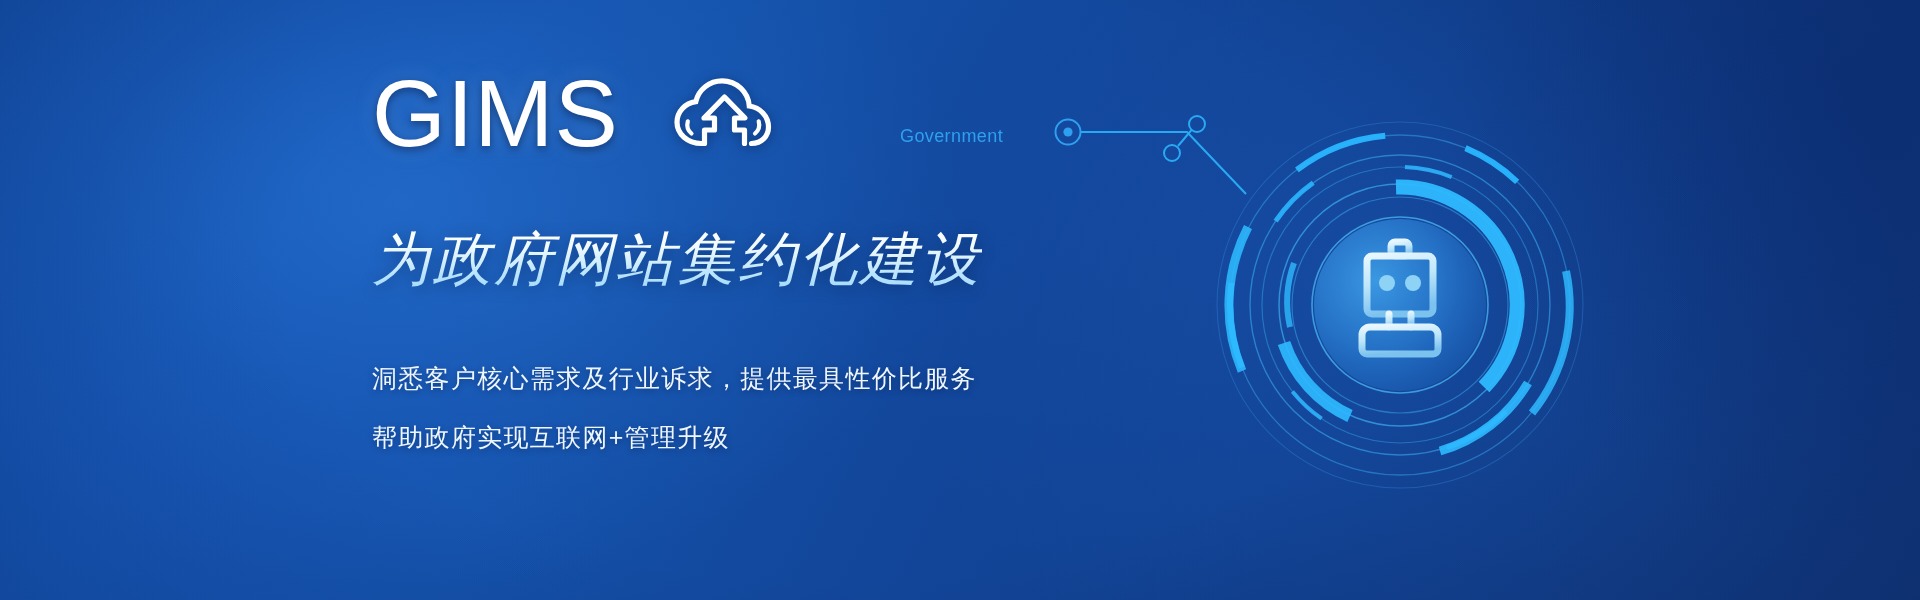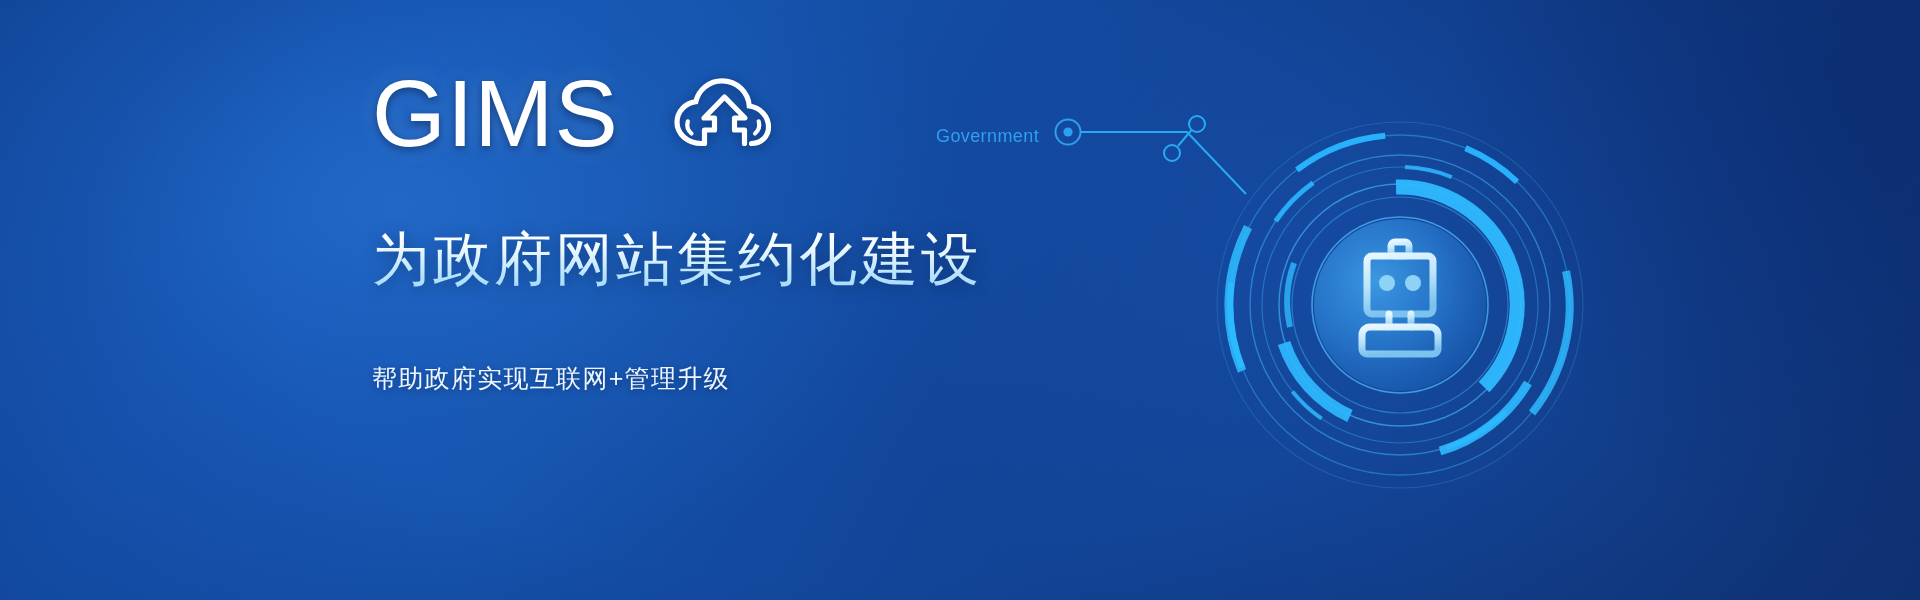--- a/index.html
+++ b/index.html
@@ -107,38 +107,39 @@
     line-height: 1.18;
     font-weight: 400;
     letter-spacing: 3px;
     background: linear-gradient(180deg, #ffffff 0%, #f2fbff 30%, #b9e4ff 72%, #9fd8fb 100%);
     -webkit-background-clip: text;
     background-clip: text;
     color: transparent;
     -webkit-text-fill-color: transparent;
     filter: drop-shadow(0 3px 8px rgba(4,22,64,0.45));
     font-family: "Liberation Sans", "DejaVu Sans", sans-serif;
+    font-style: italic;
   }
 
   .subcopy {
     position: absolute;
     left: 0;
     top: 362px;
     color: #eef6ff;
     font-size: 25px;
     letter-spacing: 1.3px;
     text-shadow: 0 2px 6px rgba(4,22,64,0.45);
   }
   .subcopy-line { margin-bottom: 26px; white-space: nowrap; }
   .subcopy-line:last-child { margin-bottom: 16px; }
 
   
   .gov-label {
     position: absolute;
-    left: 936px;
+    left: 900px;
     top: 126px;
     font-size: 18px;
     letter-spacing: 0.4px;
     color: #2f9ff0;
     white-space: nowrap;
   }
   .connector-svg {
     position: absolute;
     left: 1050px;
     top: 110px;
@@ -180,20 +181,21 @@
 
           <path d="M33.5 68.5 L33.5 55 L43.5 55 L43.5 43 L33 43 L53.5 22 L74 43 L63.5 43
                    L63.5 55 L73.5 55 L73.5 68.5" stroke="#ffffff" stroke-width="5.2" stroke-linejoin="round" stroke-linecap="round" fill="none"></path>
         </svg>
       </span>
     </div>
 
     <div class="headline">为政府网站集约化建设</div>
 
     <div class="subcopy">
+      <div class="subcopy-line">洞悉客户核心需求及行业诉求，提供最具性价比服务</div>
       <div class="subcopy-line">帮助政府实现互联网+管理升级</div>
     </div>
   </div>
 
   <div class="gov-label">Government</div>
 
   <svg class="connector-svg" width="220" height="170" viewBox="0 0 220 170" fill="none" xmlns="http://www.w3.org/2000/svg">
 
     <g>
       <circle cx="18" cy="22" r="12.5" stroke="#2f9ff0" stroke-width="2" fill="none"></circle>

